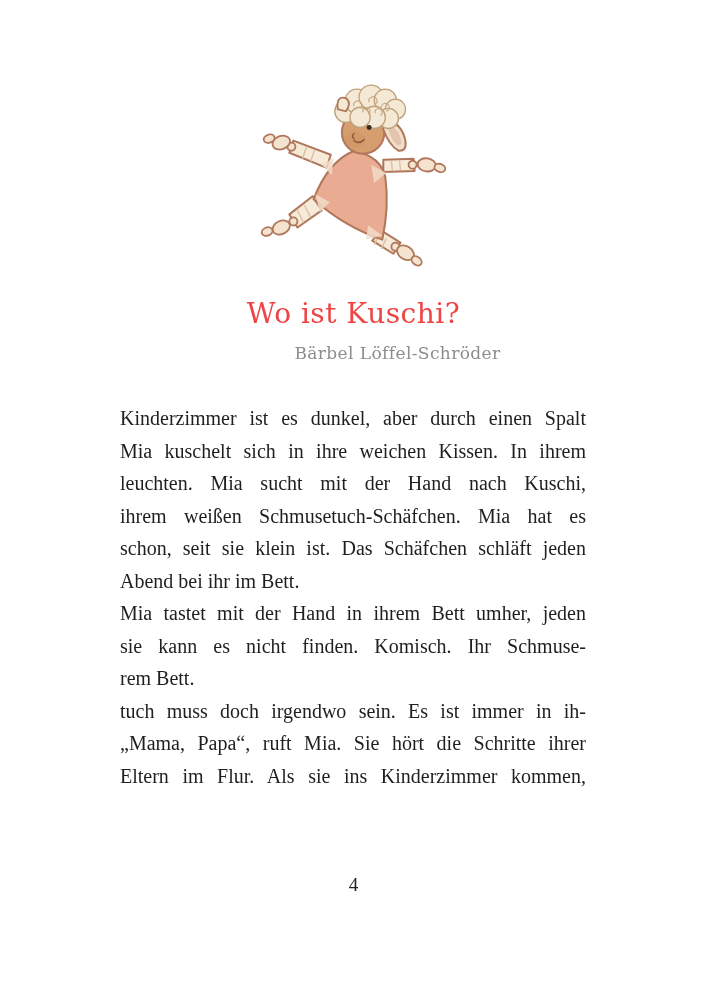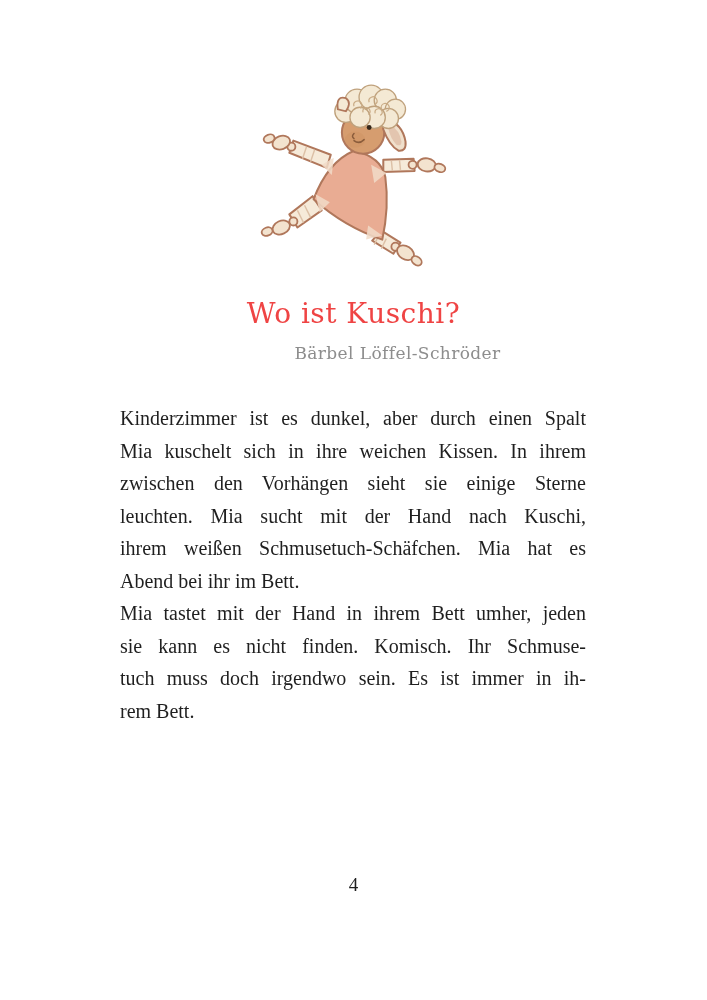--- a/index.html
+++ b/index.html
@@ -152,28 +152,32 @@
   </svg>
 
   <h1 class="title">Wo ist Kuschi?</h1>
 
   <div class="author">Bärbel Löffel-Schröder</div>
 
   <div class="story">
       <div class="paragraph">
         <div class="line">Kinderzimmer ist es dunkel, aber durch einen Spalt</div>
         <div class="line">Mia kuschelt sich in ihre weichen Kissen. In ihrem</div>
-        <div class="line">zwischen den Vorhängen sieht sie einige Sterne</div>
         <div class="line">leuchten. Mia sucht mit der Hand nach Kuschi,</div>
         <div class="line">ihrem weißen Schmusetuch-Schäfchen. Mia hat es</div>
+        <div class="line">schon, seit sie klein ist. Das Schäfchen schläft jeden</div>
         <div class="line last">Abend bei ihr im Bett.</div>
       </div>
       <div class="paragraph">
         <div class="line">Mia tastet mit der Hand in ihrem Bett umher, jeden</div>
         <div class="line">sie kann es nicht finden. Komisch. Ihr Schmuse-</div>
+        <div class="line last">rem Bett.</div>
         <div class="line">tuch muss doch irgendwo sein. Es ist immer in ih-</div>
-        <div class="line last">rem Bett.</div>
+      </div>
+      <div class="paragraph">
+        <div class="line">„Mama, Papa“, ruft Mia. Sie hört die Schritte ihrer</div>
+        <div class="line">Eltern im Flur. Als sie ins Kinderzimmer kommen,</div>
       </div>
     </div>
 
   <div class="page-number">4</div>
 
 </div>
 
 </body></html>

